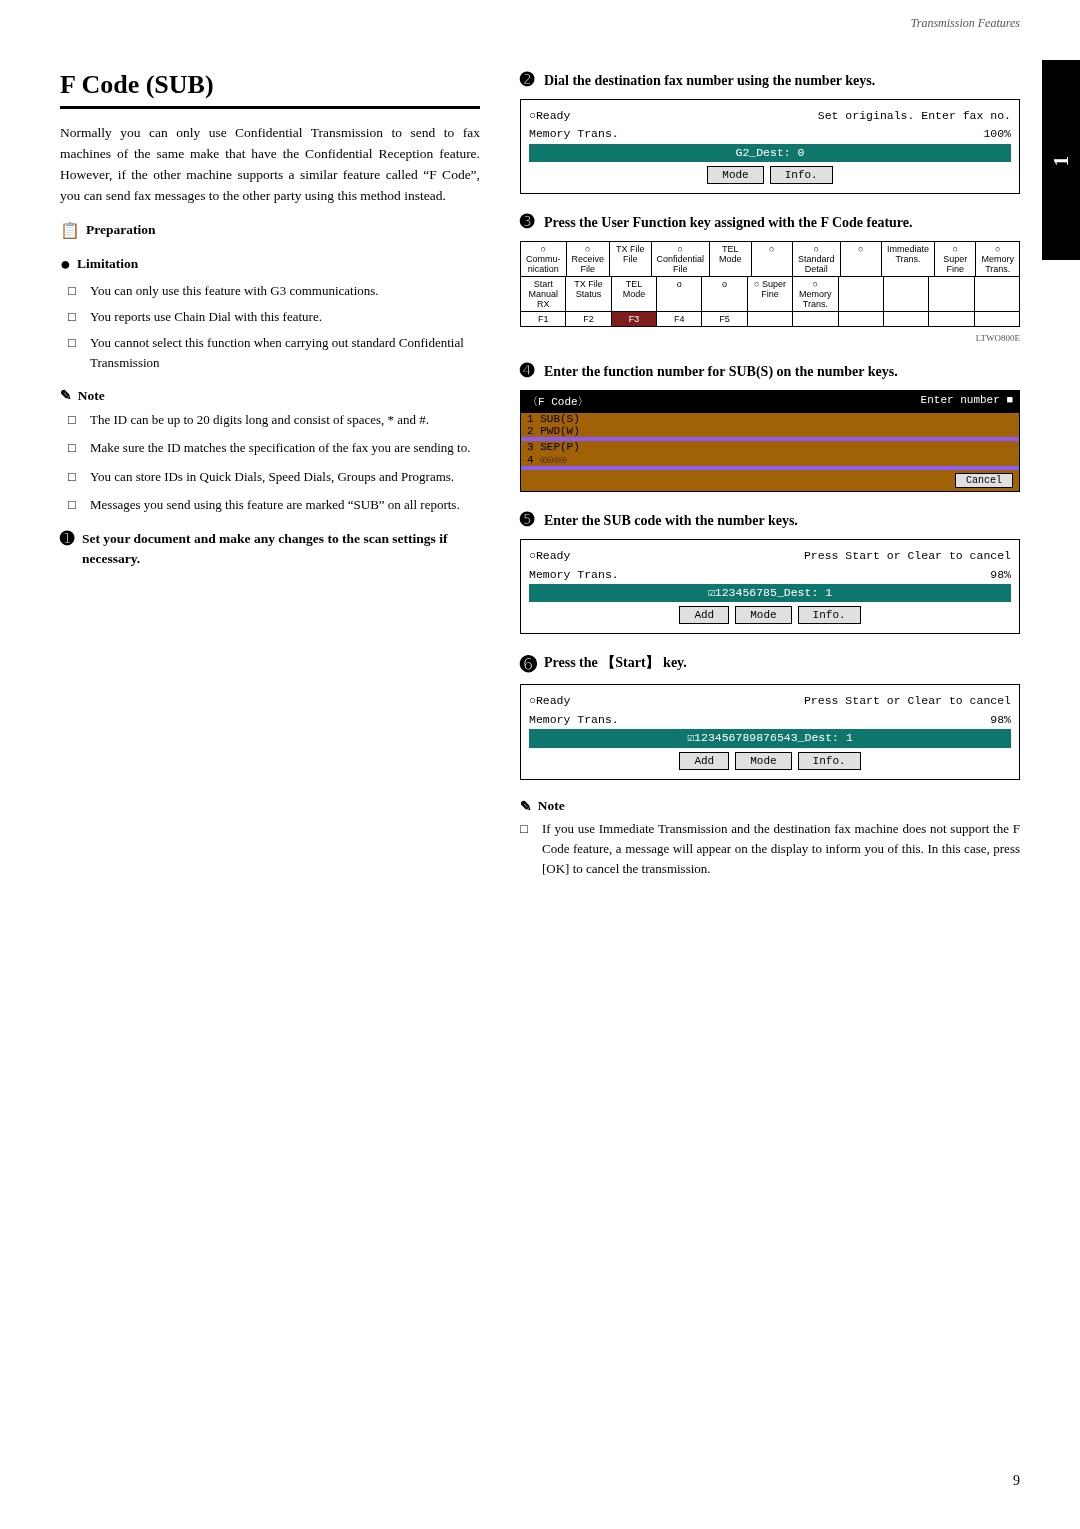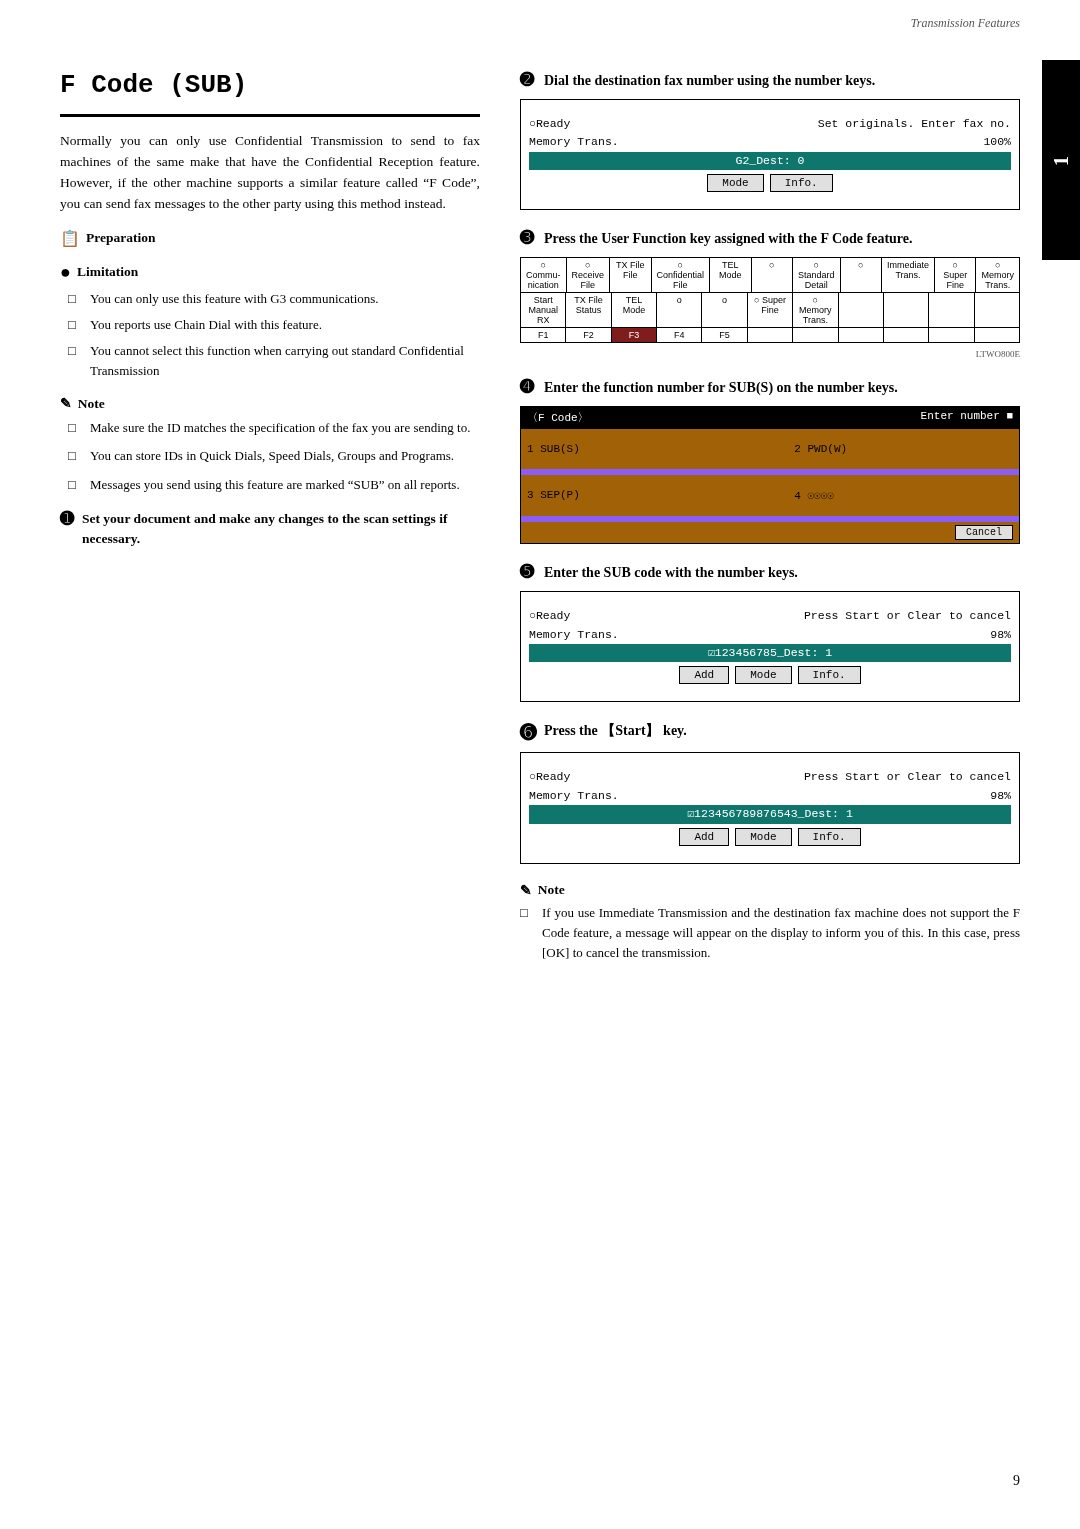--- a/index.html
+++ b/index.html
@@ -76,23 +76,23 @@
 
     .right-col {
       flex: 1;
     }
 
     
     .section-title {
       font-size: 26px;
       font-weight: bold;
       border-bottom: 3px solid #000;
-      padding-bottom: 14px;
+      padding-bottom: 6px;
       margin-bottom: 14px;
-      font-family: Liberation Mono, monospace;
+      font-family: Liberation Serif, serif;
     }
 
     
     .body-text {
       font-size: 13.5px;
       line-height: 1.55;
       margin-bottom: 14px;
       text-align: justify;
     }
 
@@ -199,21 +199,21 @@
       font-size: 17px;
       line-height: 1.2;
       flex-shrink: 0;
       width: 18px;
     }
 
     
     .fax-display {
       border: 1.5px solid #000;
       background: #fff;
-      padding: 15px 8px;
+      padding: 7px 8px;
       font-family: 'Courier New', Courier, monospace;
       font-size: 11.5px;
       margin-bottom: 8px;
       width: 100%;
     }
     .fax-display-row {
       display: flex;
       justify-content: space-between;
       line-height: 1.6;
     }
@@ -291,22 +291,23 @@
     .en-header {
       display: flex;
       justify-content: space-between;
       padding: 3px 6px;
       border-bottom: 1px solid #000;
       background: #000;
       color: #fff;
     }
     .en-row {
       display: flex;
-      padding: 14px 6px;
-      border-bottom: 6px solid #8b5cf6;
+      padding: 0 6px;
+      border-bottom: 4px solid #8b5cf6;
+      flex-direction: column;
     }
     .en-row:last-child { border-bottom: none; }
     .en-col1 { width: 55%; }
     .en-col2 { width: 45%; }
     .en-buttons {
       display: flex;
       justify-content: flex-end;
       padding: 3px 6px;
     }
     .en-cancel-btn {
@@ -398,20 +399,21 @@
           <li>You cannot select this function when carrying out standard Confidential Transmission</li>
         </ul>
       </div>
 
       <div class="note-box">
         <div class="note-title">
           <span class="pencil-icon">✎</span>
           <span>Note</span>
         </div>
         <ul class="note-items">
+          <li>The ID can be up to 20 digits long and consist of spaces, * and #.</li>
           <li>Make sure the ID matches the specification of the fax you are sending to.</li>
           <li>You can store IDs in Quick Dials, Speed Dials, Groups and Programs.</li>
           <li>Messages you send using this feature are marked “SUB” on all reports.</li>
         </ul>
       </div>
 
       <div class="step">
         <div class="step1-title">
           <span class="step-num">➊</span>
           <span>Set your document and make any changes to the scan settings if necessary.</span>

